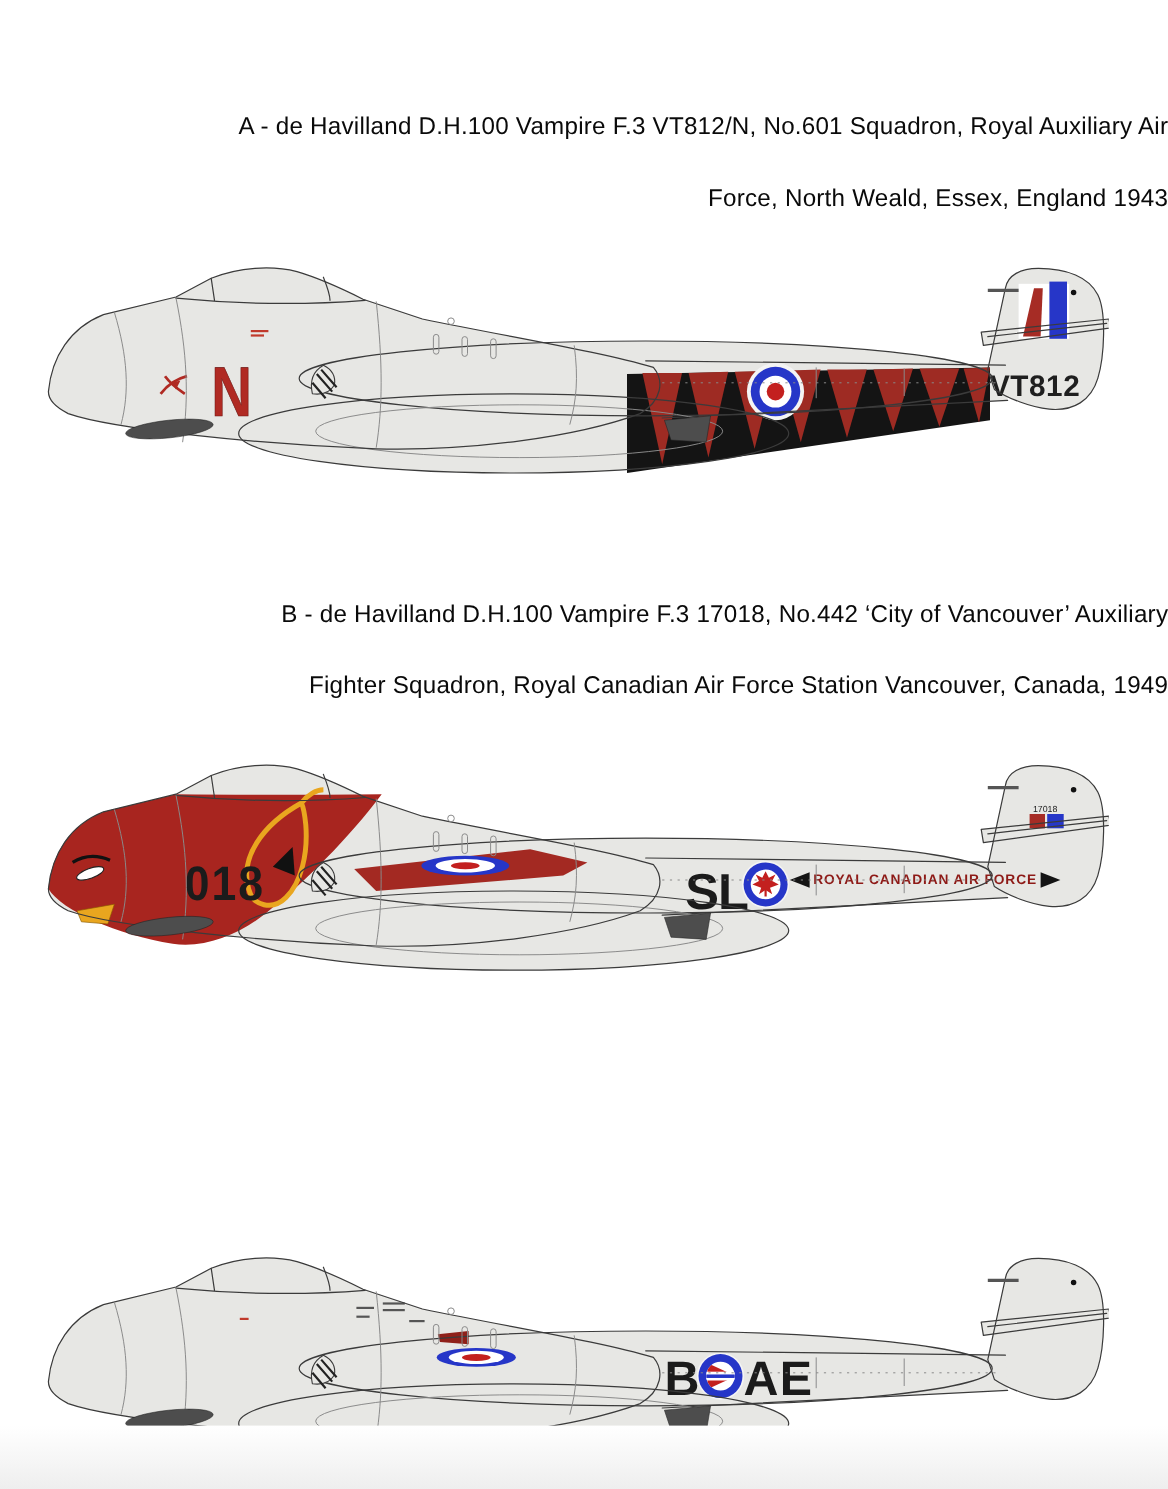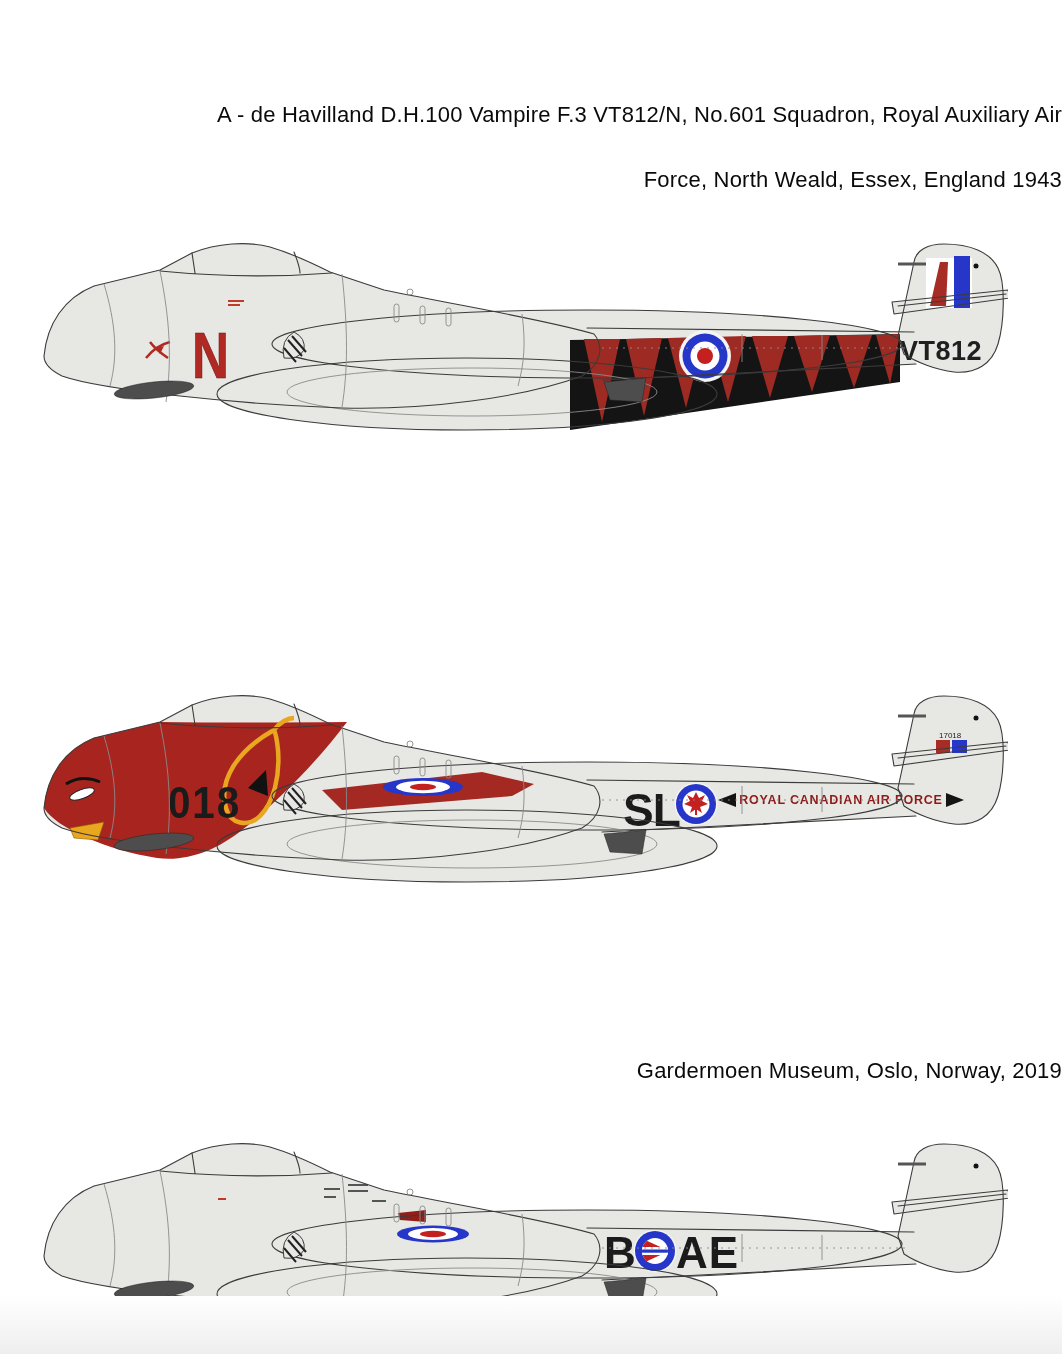--- a/index.html
+++ b/index.html
@@ -93,20 +93,22 @@
     </g>
     <g fill="#c0392b">
       <rect x="186" y="60" width="16" height="2"></rect>
         <rect x="186" y="64" width="12" height="2"></rect>
     </g>
     <text transform="translate(150,138) scale(0.8,1)" font-size="64" font-weight="700" fill="#b02a23" stroke="#6b1512" stroke-width="0.6">N</text>
     <text x="858" y="120" font-size="27" font-weight="600" letter-spacing="0.5" fill="#1f1f1f">VT812</text>
     <use href="#af-lines"></use>
   </svg>
 
+  <div class="caption" style="top:545px">B - de Havilland D.H.100 Vampire F.3 17018, No.442 ‘City of Vancouver’ Auxiliary</div>
+  <div class="caption" style="top:610px">Fighter Squadron, Royal Canadian Air Force Station Vancouver, Canada, 1949</div>
 
   <svg class="plane" style="top:692px" viewBox="0 0 966 215">
     <use href="#af-fill"></use>
     <path fill="#a8251f" d="M2,116 C5,84 22,58 52,46 L118,30 Q200,31 305,30 C275,70 235,110 200,138 C175,158 145,170 115,166 C65,158 14,136 2,116 Z"></path>
     <g>
       <path d="M232,38 C196,58 176,88 184,116 C188,132 206,136 218,124 C232,110 238,84 236,58 C235,48 234,42 232,38 Z M232,38 C238,30 246,26 252,26" stroke="#e9a61f" stroke-width="4.5" fill="none"></path>
       <polygon points="206,96 224,78 226,104" fill="#111"></polygon>
       <g transform="rotate(-20 40 102)">
         <ellipse cx="40" cy="102" rx="13" ry="4.5" fill="#ffffff" stroke="#222" stroke-width="1"></ellipse>
       </g>
@@ -136,21 +138,20 @@
       <text x="799" y="112" text-anchor="middle" font-size="12.5" font-weight="700" letter-spacing="0.8" fill="#8e1a17">ROYAL CANADIAN AIR FORCE</text>
     </g>
     <g>
       <text x="897" y="46" font-size="8" fill="#1b1b1b">17018</text>
       <rect x="894" y="48" width="14" height="13" fill="#a62c25"></rect>
       <rect x="910" y="48" width="15" height="13" fill="#2636c8"></rect>
     </g>
     <use href="#af-lines"></use>
   </svg>
 
-  <div class="caption" style="top:1058px">Gardermoen Museum, Oslo, Norway, 2019</div>
 
   <svg class="plane" style="top:1140px" viewBox="0 0 966 215">
     <use href="#af-fill"></use>
     <polygon points="356,73 384,70 384,82 358,80" fill="#8f2019"></polygon>
     <g>
       <ellipse cx="391" cy="94" rx="36" ry="8.5" fill="#2636c8"></ellipse>
       <ellipse cx="391" cy="94" rx="25" ry="6" fill="#ffffff"></ellipse>
       <ellipse cx="391" cy="94" rx="13" ry="3.2" fill="#c3201f"></ellipse>
     </g>
     <g fill="#555">

